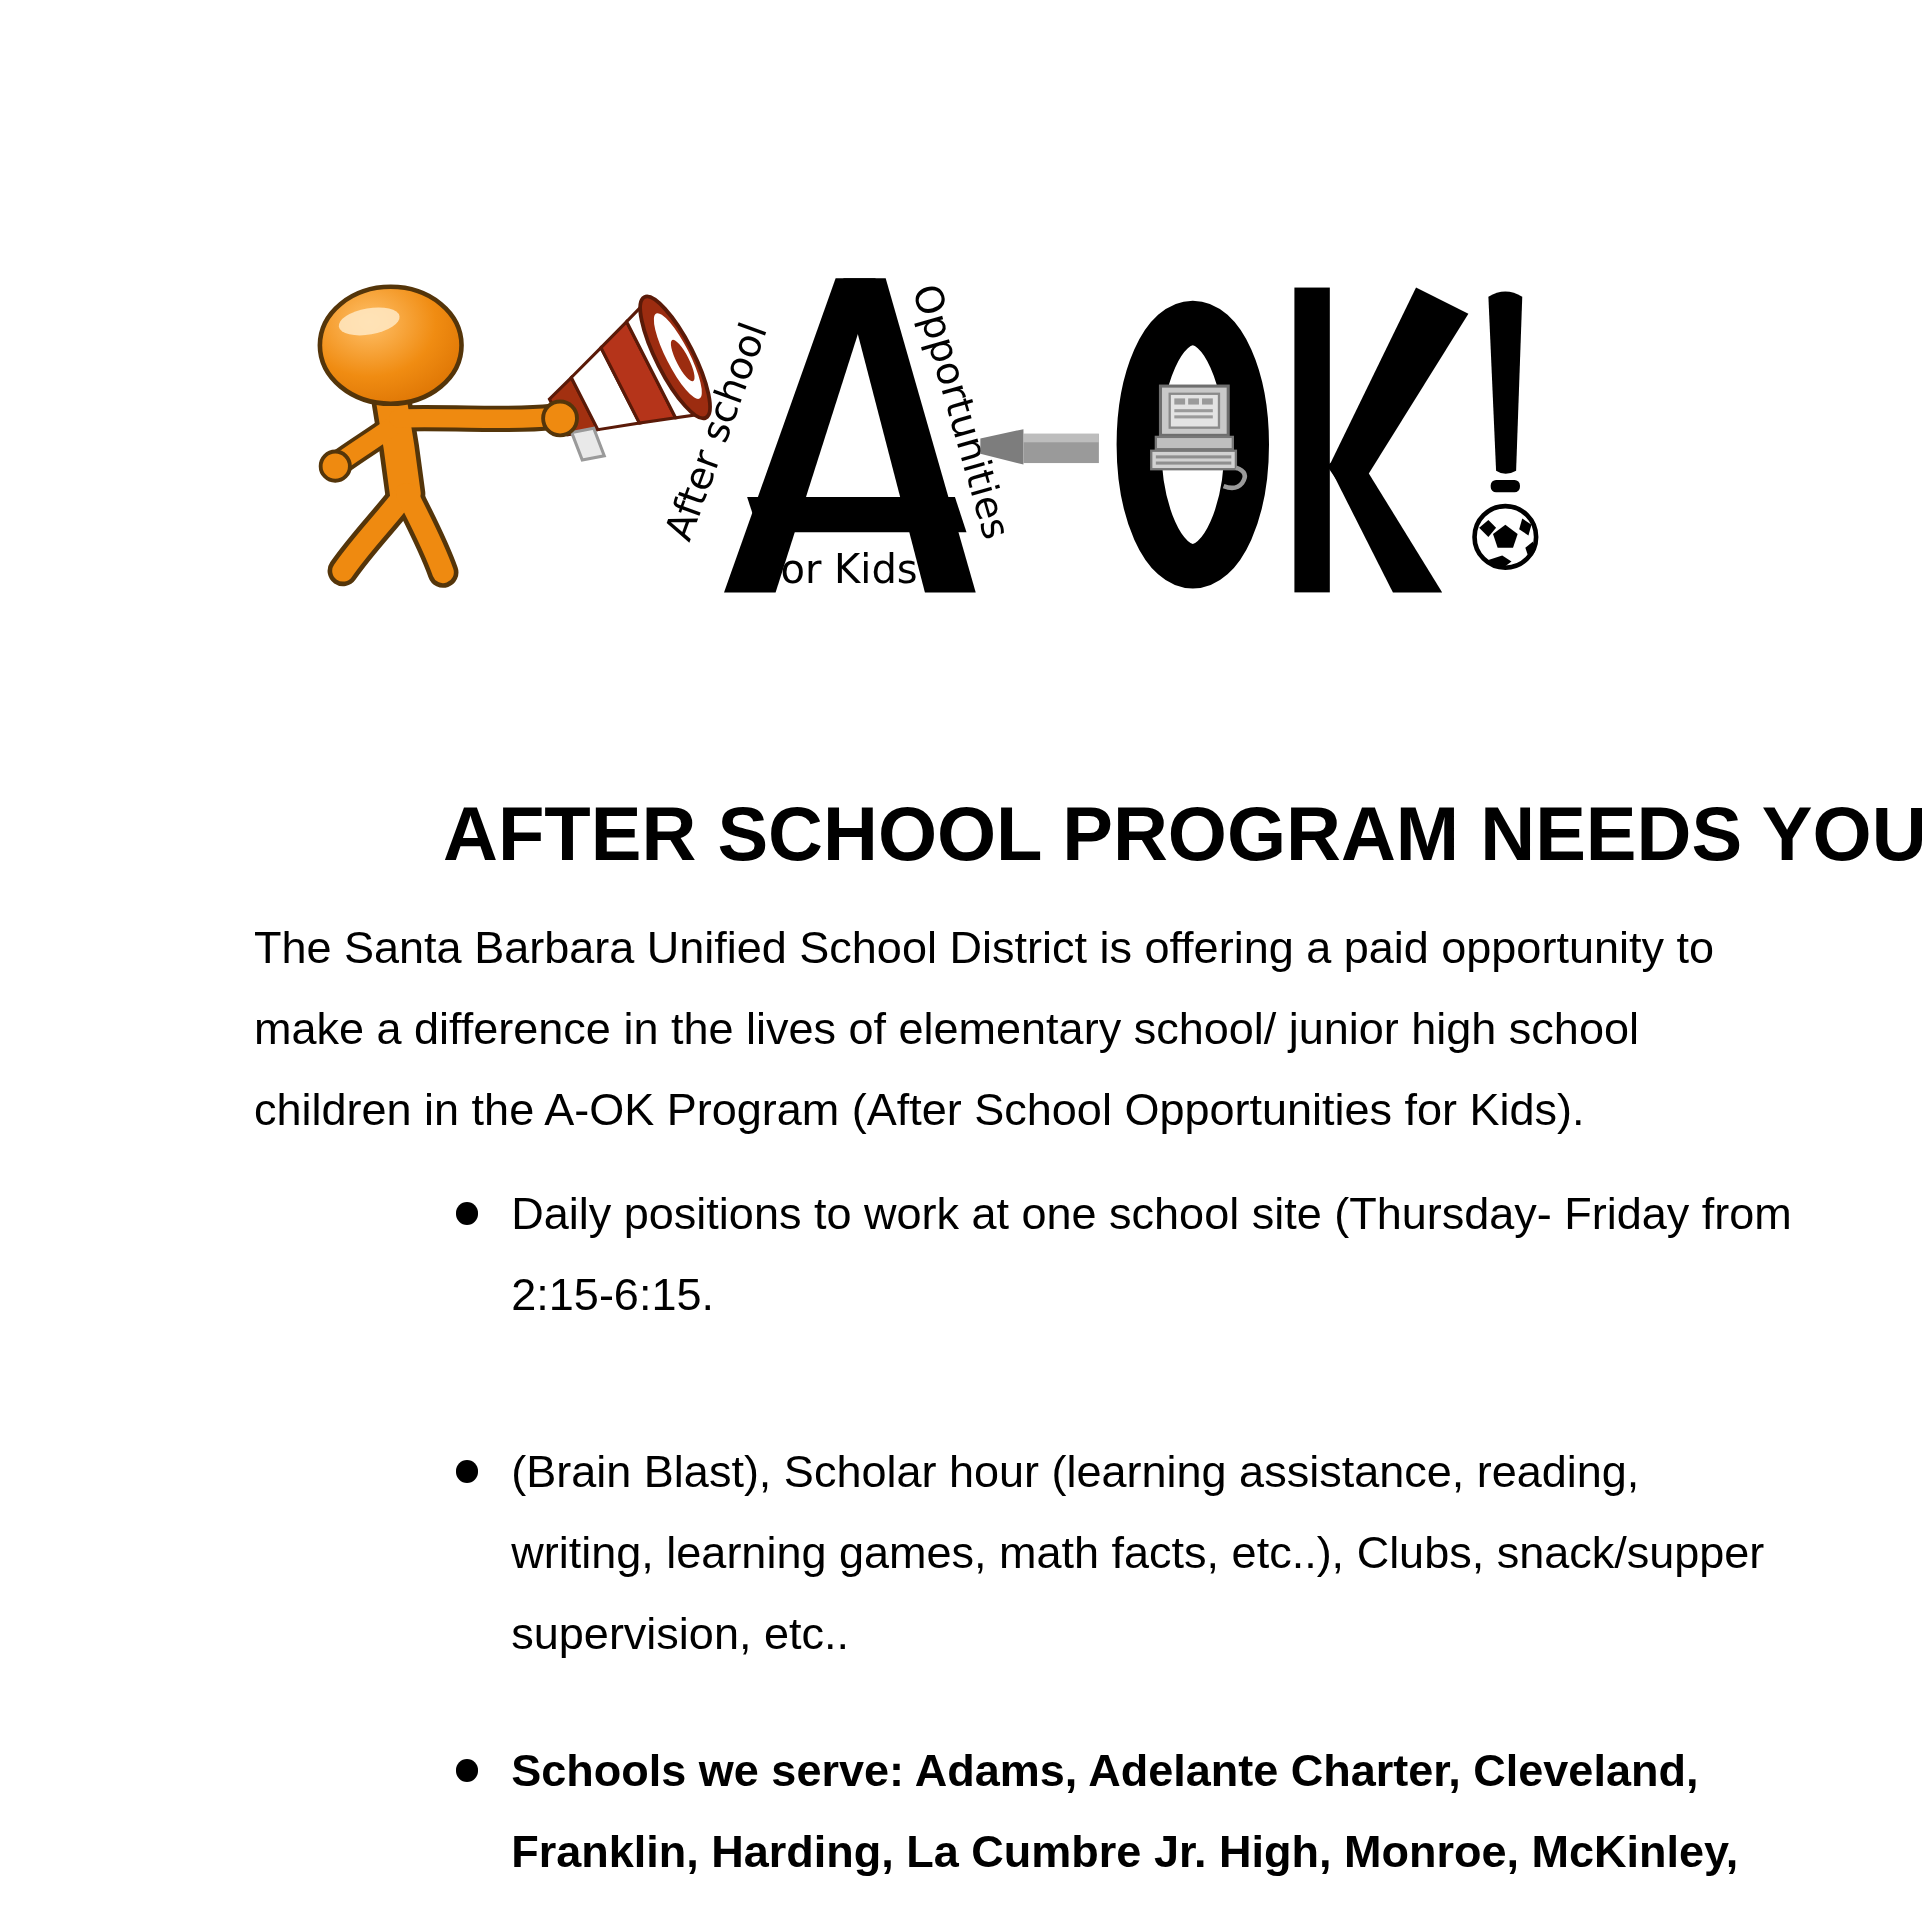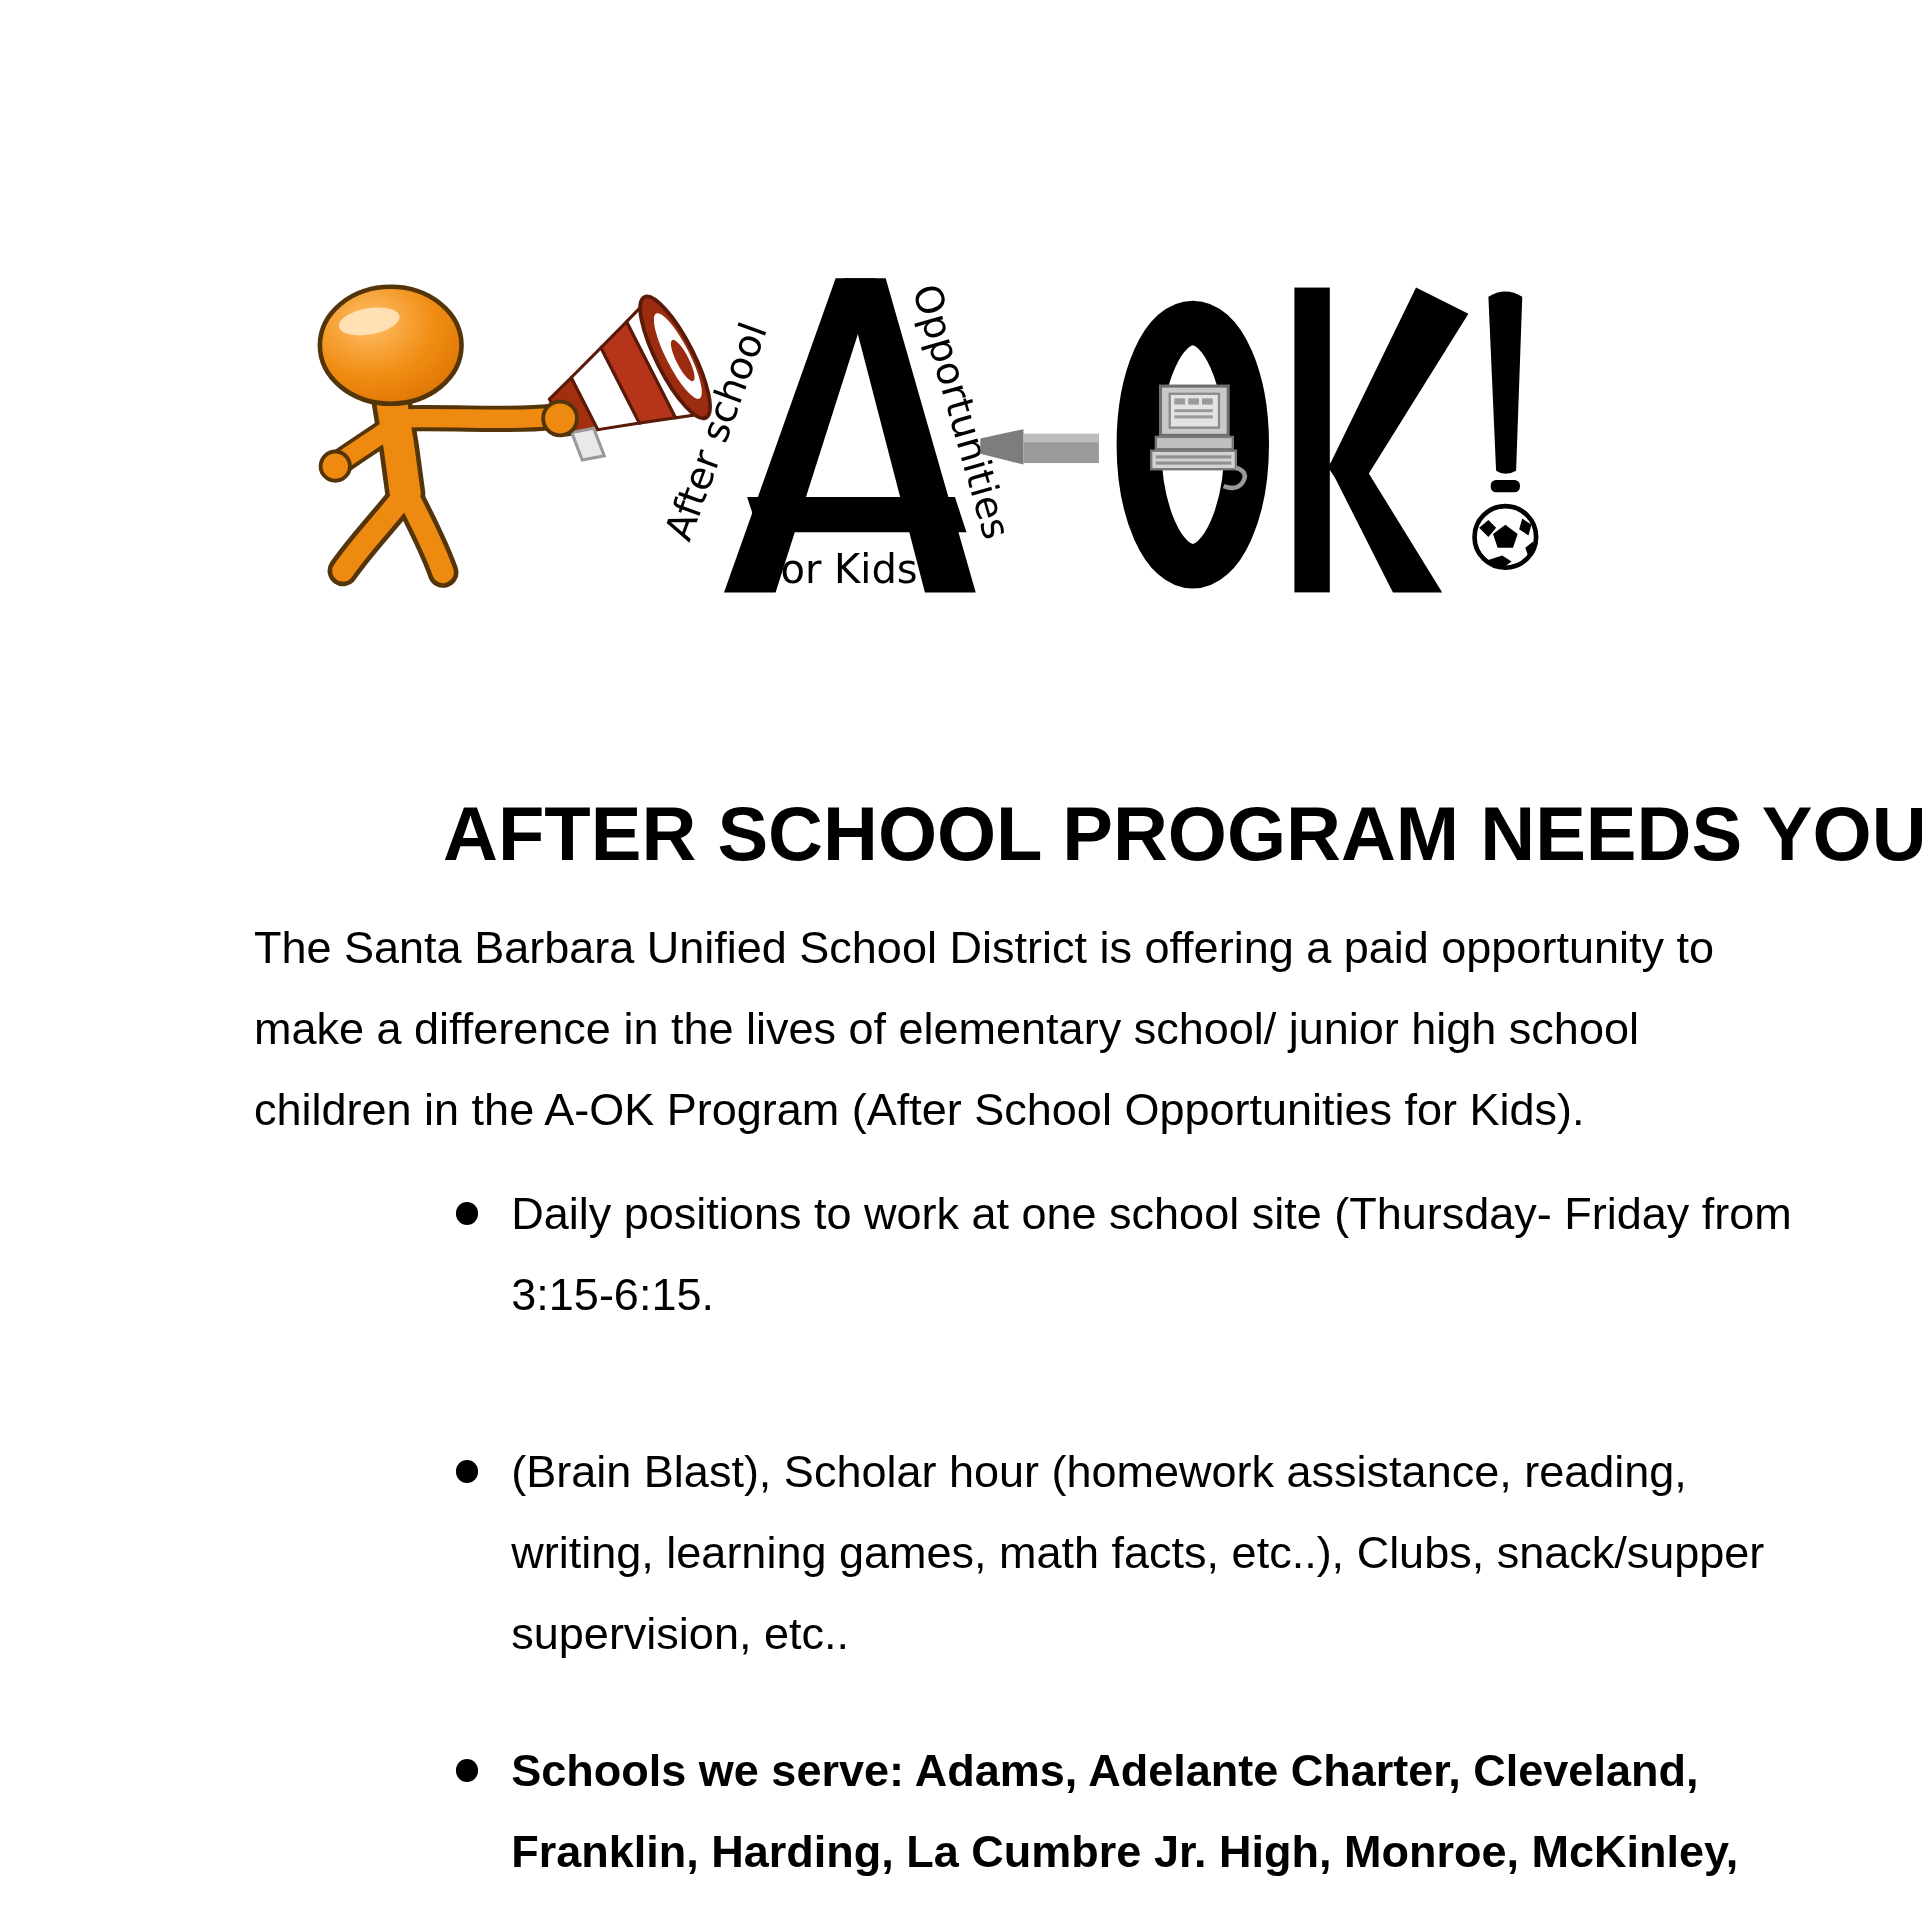--- a/index.html
+++ b/index.html
@@ -133,28 +133,28 @@
     <div class="line">make a difference in the lives of elementary school/ junior high school</div>
     <div class="line">children in the A-OK Program (After School Opportunities for Kids).</div>
   </div>
 
   <ul class="blist">
 
     <li class="m1">
       <span class="dot"></span>
       <div>
         <div class="line">Daily positions to work at one school site (Thursday- Friday from</div>
-        <div class="line">3:15-6:15.</div>
+        <div class="line">2:15-6:15.</div>
       </div>
     </li>
 
     <li class="m2">
       <span class="dot"></span>
       <div>
-        <div class="line">(Brain Blast), Scholar hour (homework assistance, reading,</div>
+        <div class="line">(Brain Blast), Scholar hour (learning assistance, reading,</div>
         <div class="line">writing, learning games, math facts, etc..), Clubs, snack/supper</div>
         <div class="line">supervision, etc..</div>
       </div>
     </li>
 
     <li class="m3 bold">
       <span class="dot"></span>
       <div>
         <div class="line">Schools we serve: Adams, Adelante Charter, Cleveland,</div>
         <div class="line">Franklin, Harding, La Cumbre Jr. High, Monroe, McKinley,</div>

